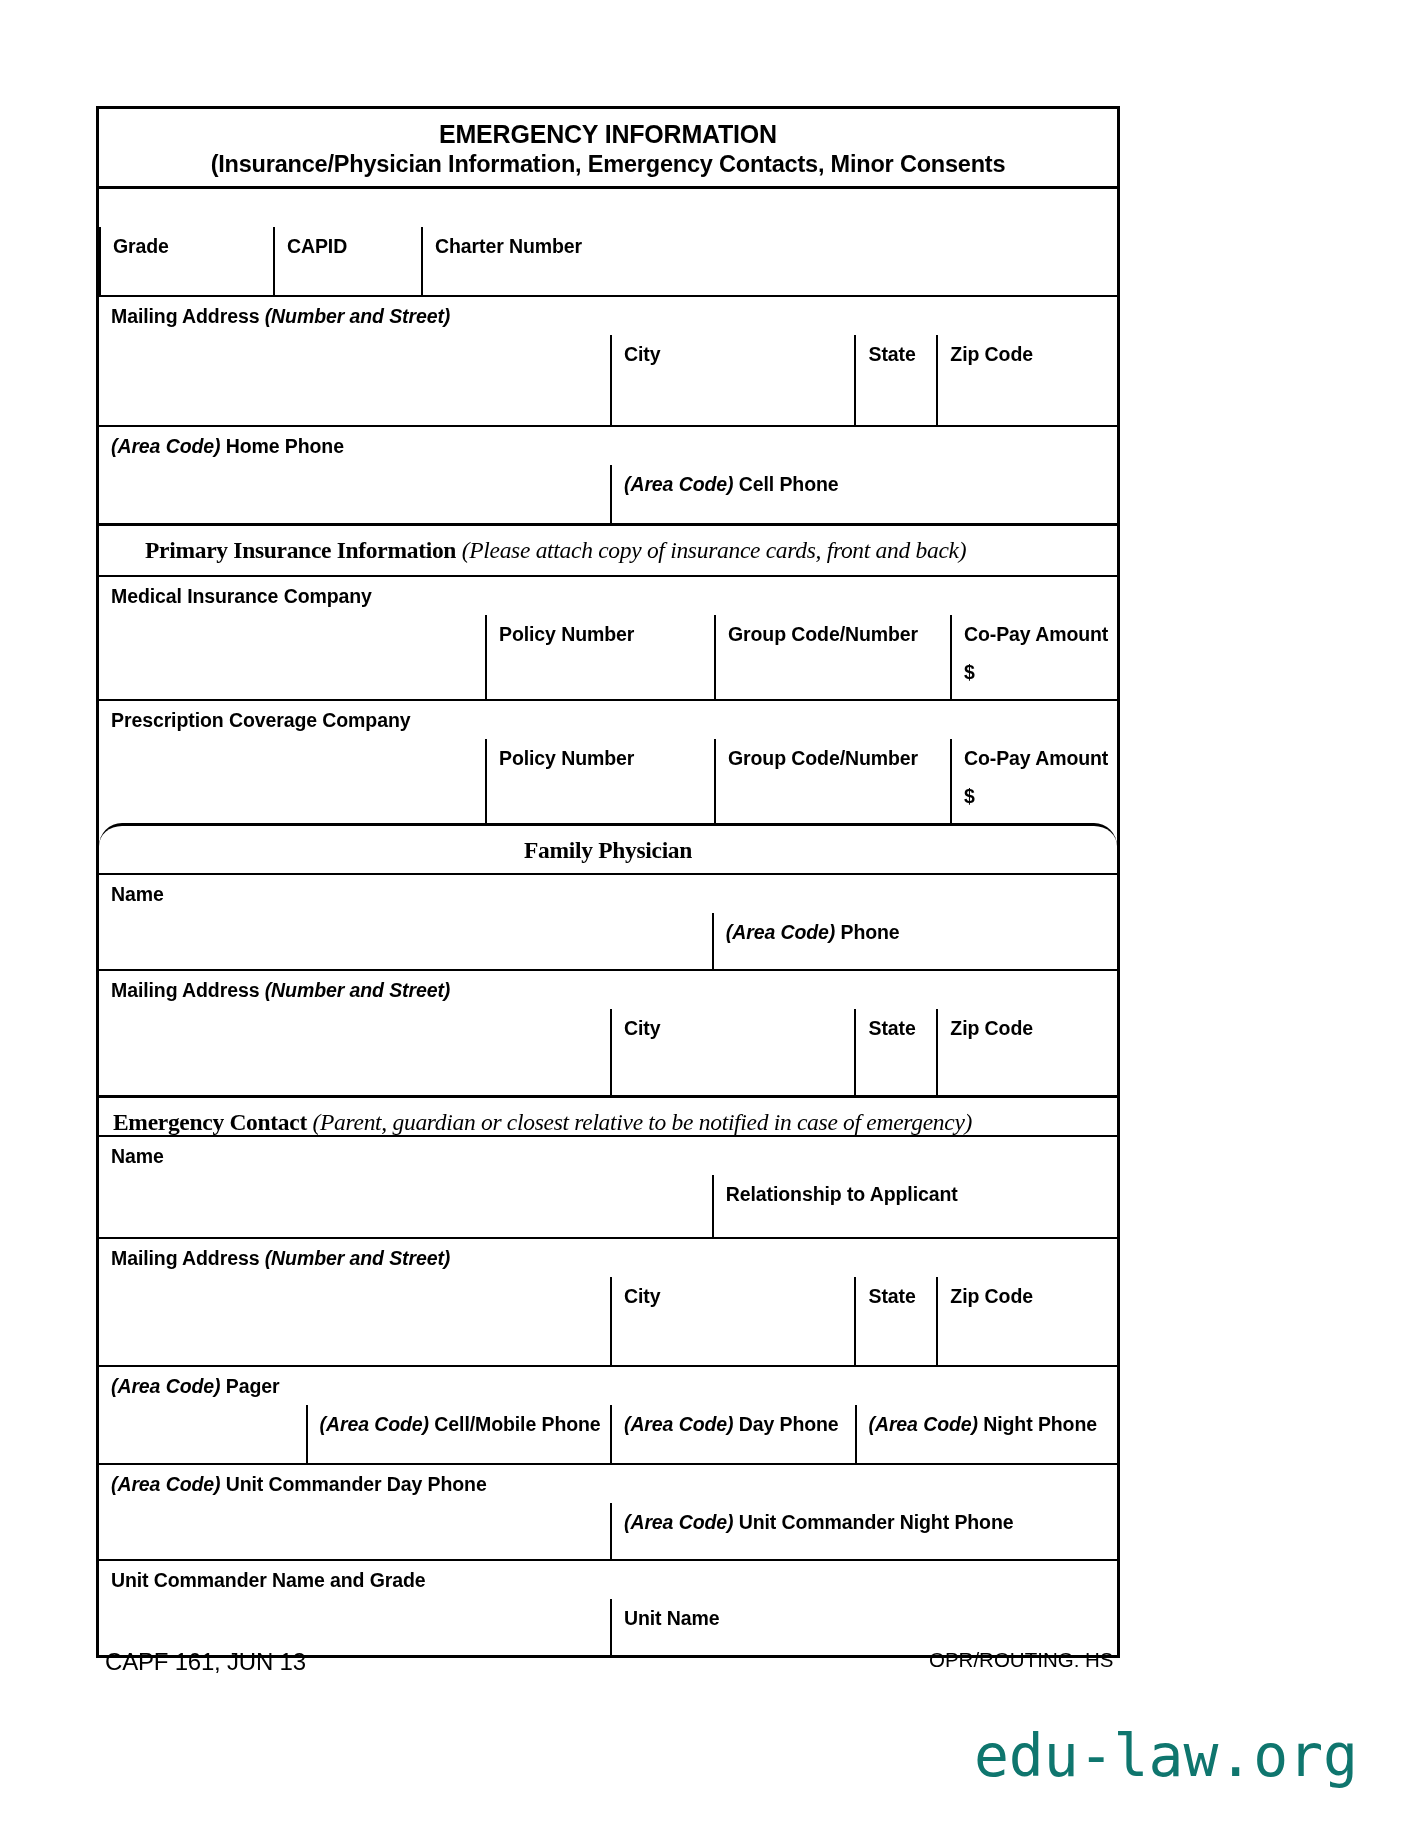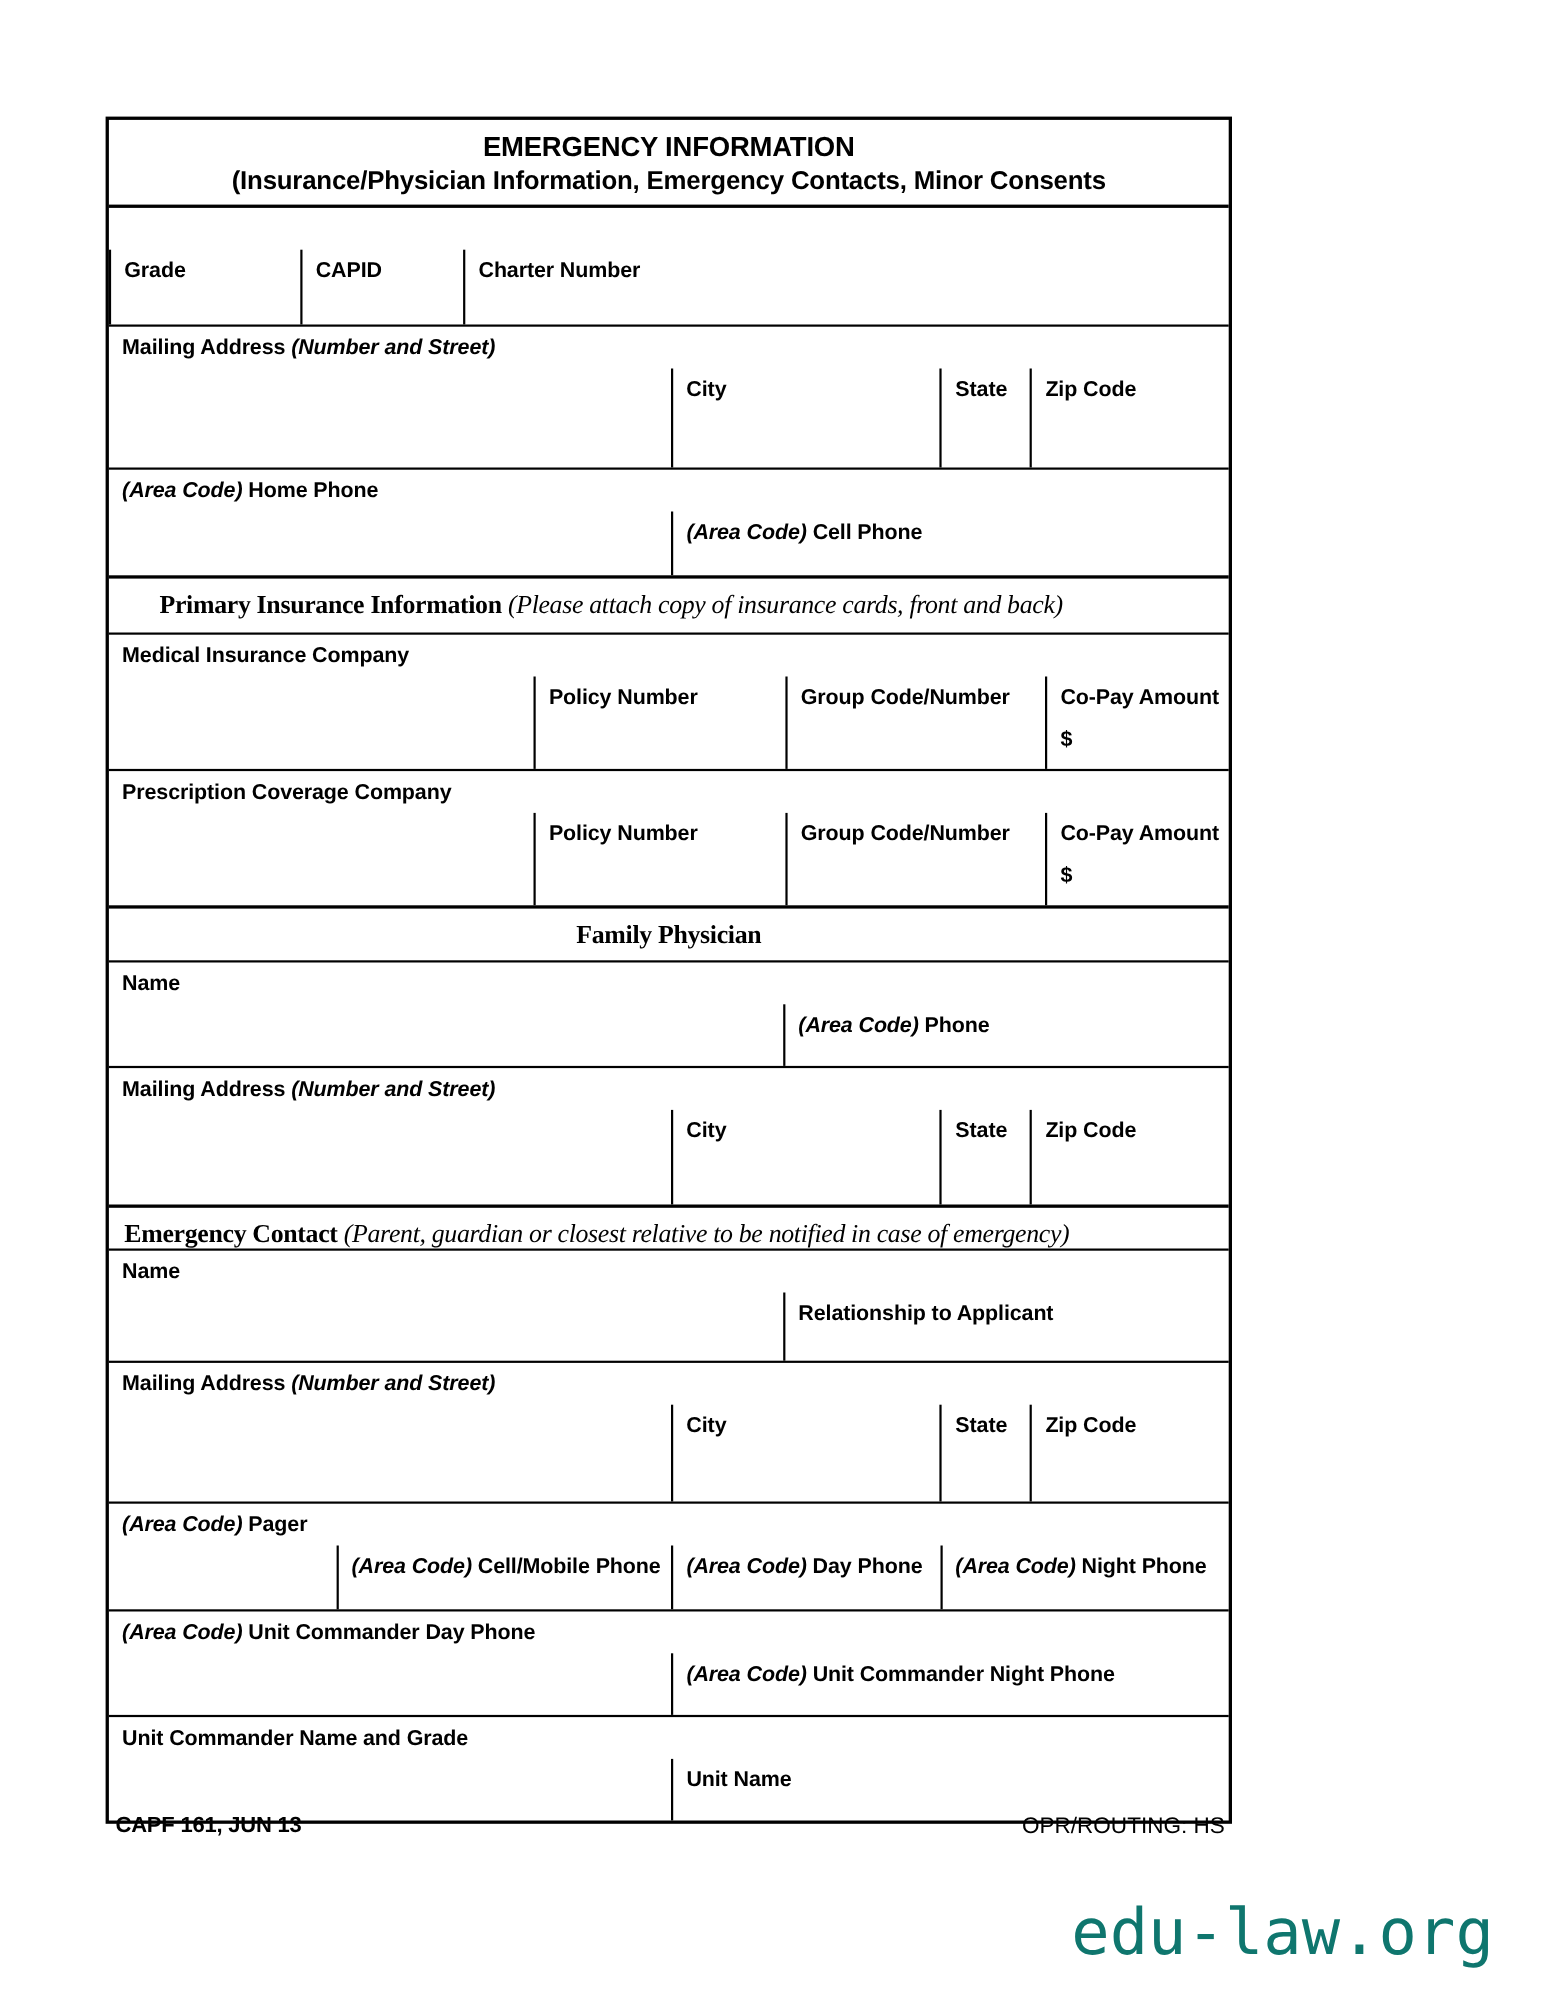--- a/index.html
+++ b/index.html
@@ -100,22 +100,22 @@
   .section-bar .bld { font-weight: bold; }
 
   
   .sub-line { display: block; margin-top: 14px; }
 
   
   .footer-left {
     position: absolute;
     left: 105px;
     top: 1648px;
-    font-size: 20px;
-    font-weight: bold;
+    font-size: 24px;
+    font-weight: normal;
     letter-spacing: -0.2px;
   }
   .footer-right {
     position: absolute;
     left: 929px;
     top: 1648px;
     font-size: 20.5px;
     font-weight: normal;
     letter-spacing: 0px;
     font-family: "Liberation Sans", sans-serif;
@@ -213,21 +213,21 @@
       </div>
       <div class="cell bl" style="width:236px;height:84px;">
         <span>Group Code/Number</span>
       </div>
       <div class="cell bl" style="width:167px;height:84px;">
         <span>Co-Pay Amount</span>
         <span class="sub-line">$</span>
       </div>
     </div>
 
-    <div class="section-bar center bt3" style="height:50px;">
+    <div class="section-bar center bt3" style="height:50px;border-radius:23px;">
       <span class="bld">Family Physician</span>
     </div>
 
     <div class="row bt">
       <div class="cell" style="width:614px;height:56px;">
         <span>Name</span>
       </div>
       <div class="cell bl" style="width:406px;height:56px;">
         <span class="lead-ital">(Area Code)</span> 
         <span>Phone</span>

